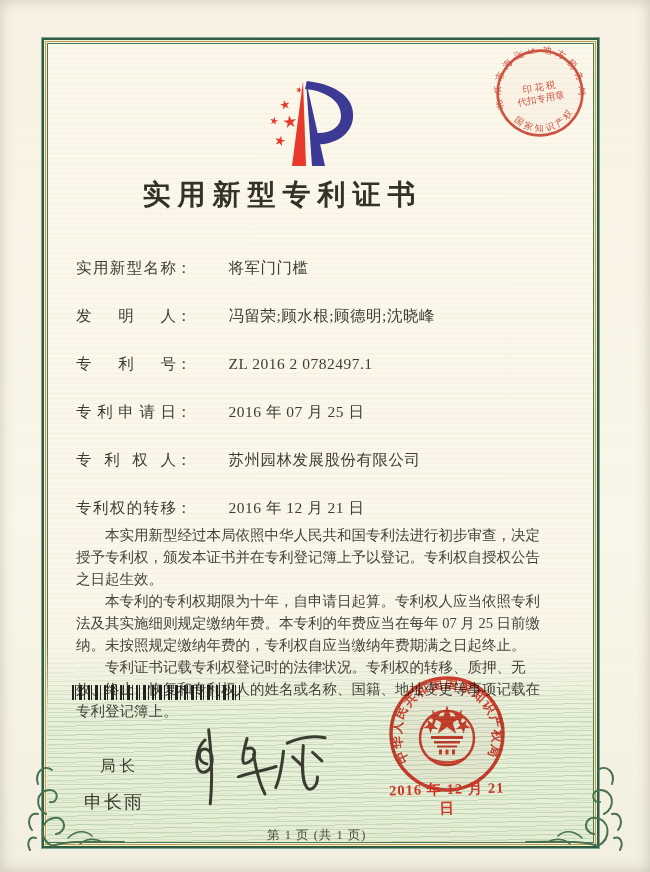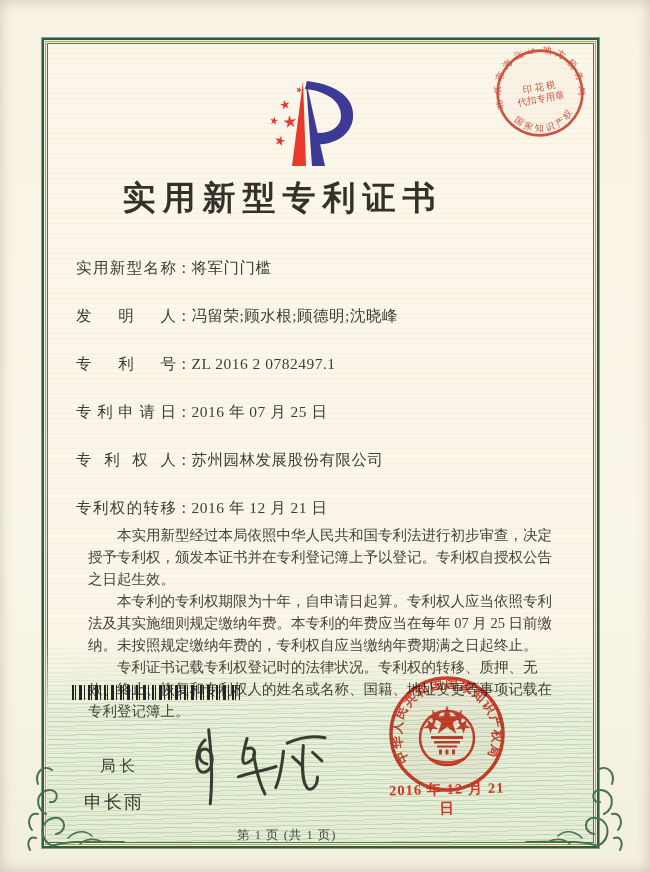--- a/index.html
+++ b/index.html
@@ -47,34 +47,34 @@
     font-size:15px;letter-spacing:2px;color:#4e4c42;
   }
   .logo{position:absolute;left:262px;top:78px;width:100px;height:92px;}
 
   .stamp-top{
     position:absolute;left:495px;top:48px;width:90px;height:90px;
     transform:rotate(-10deg);opacity:.92;mix-blend-mode:multiply;
   }
   .title{
     position:absolute;left:41px;top:176px;width:483px;margin:0;
-    text-align:center;font-size:33px;font-weight:bold;
+    text-align:center;font-size:28px;font-weight:bold;
     letter-spacing:7px;color:#343128;
   }
   .fields{position:absolute;left:76px;top:258px;width:470px;}
   .row{height:48px;font-size:15.5px;color:#3f3d33;white-space:nowrap;}
   .row .lbl{
     display:inline-block;width:100px;vertical-align:top;
     text-align:justify;text-align-last:justify;
   }
   .row .colon{display:inline-block;}
-  .row .val{display:inline-block;letter-spacing:.5px;}
+  .row .val{display:inline-block;letter-spacing:.5px;margin-left:37px;}
 
   .body-text{
-    position:absolute;left:88px;top:524px;width:468px;
+    position:absolute;left:76px;top:524px;width:468px;
     font-size:14.5px;line-height:22px;color:#45433a;
   }
   .body-text p{margin:0;text-indent:2em;}
 
   .barcode{
     position:absolute;left:72px;top:685px;width:168px;height:15px;
     background-image:repeating-linear-gradient(90deg,
       #23231f 0px,#23231f 2px, rgba(0,0,0,0) 2px, rgba(0,0,0,0) 3px,
       #23231f 3px,#23231f 4px, rgba(0,0,0,0) 4px, rgba(0,0,0,0) 7px,
       #23231f 7px,#23231f 10px, rgba(0,0,0,0) 10px, rgba(0,0,0,0) 12px,
@@ -87,21 +87,21 @@
   .stamp-bottom{
     position:absolute;left:387px;top:674px;width:120px;height:120px;
     opacity:.95;mix-blend-mode:multiply;
   }
   .seal-date{
     position:absolute;left:382px;top:780px;width:130px;text-align:center;
     font-size:14.5px;letter-spacing:1px;color:var(--seal_red,#cf3526);
     transform:rotate(-1.5deg);font-weight:bold;
   }
   .footer{
-    position:absolute;left:237px;top:827px;
+    position:absolute;left:267px;top:827px;
     font-size:12.5px;color:#4a483e;letter-spacing:1px;
   }
   svg text{font-family:"Liberation Serif","DejaVu Serif",serif;}
 </style>
 </head>
 <body>
 
 <div class="page">
 
   <div class="frame"></div>

